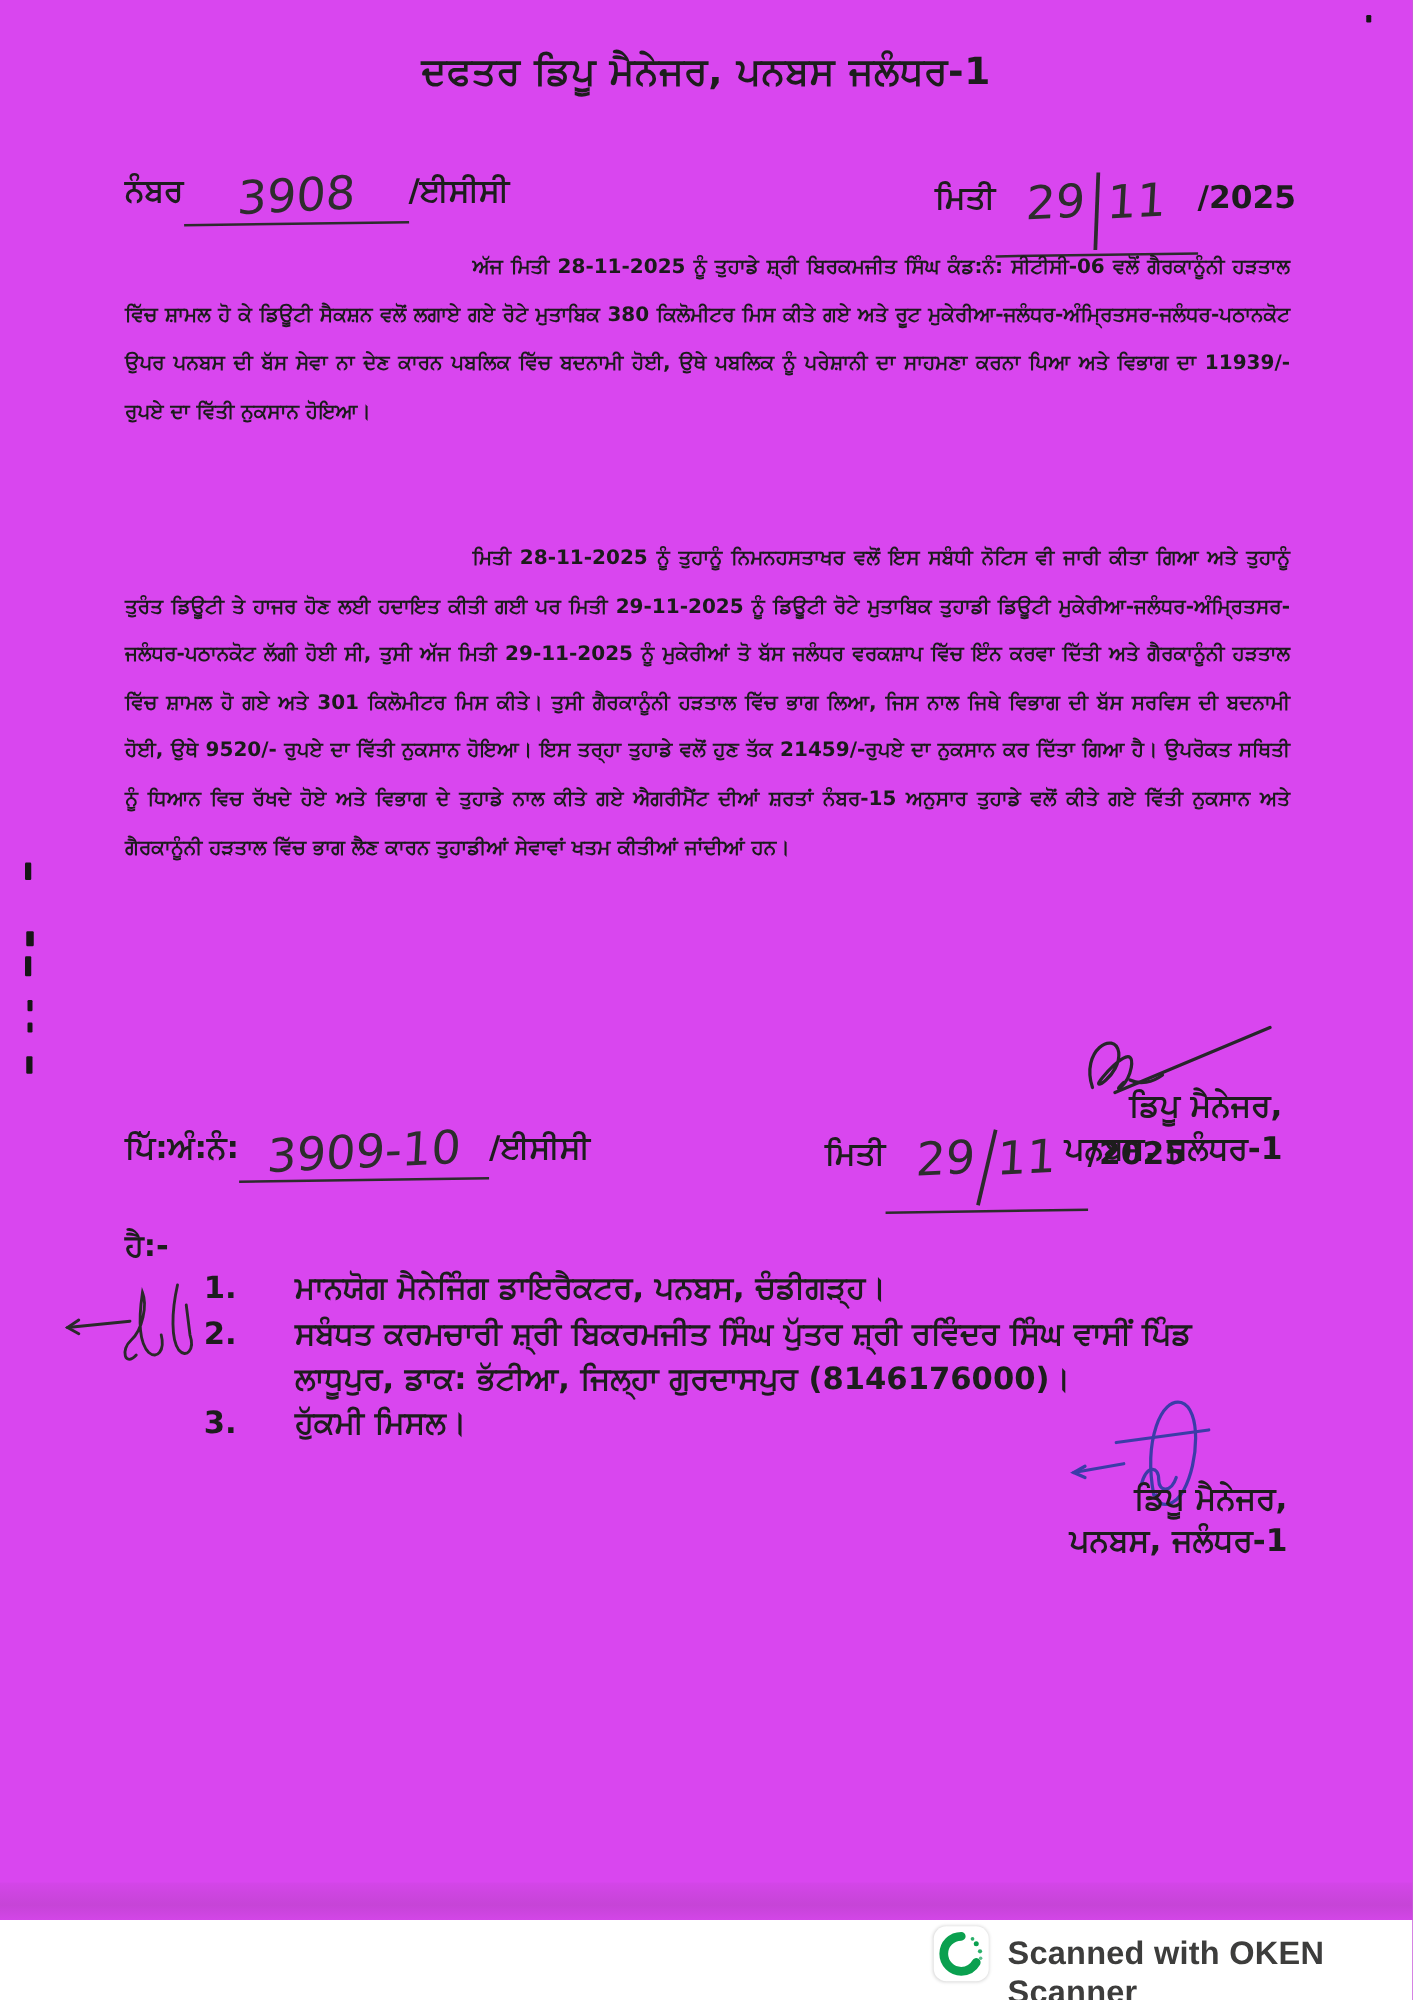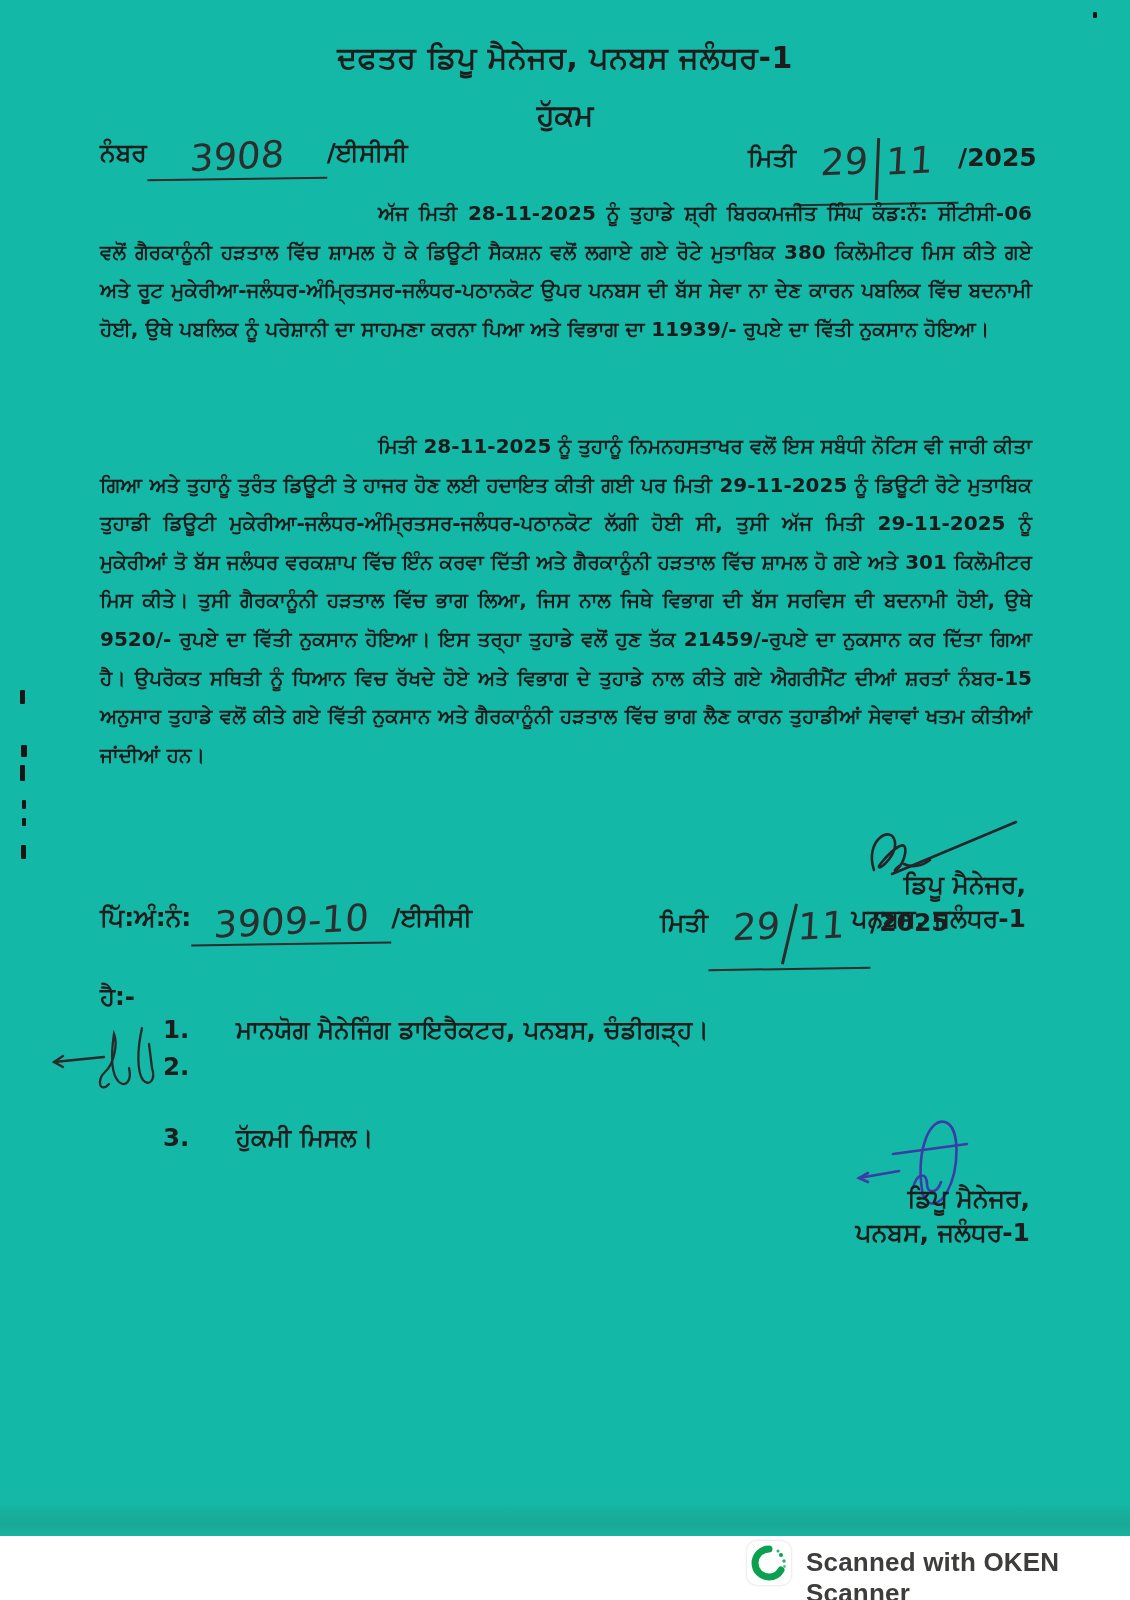--- a/index.html
+++ b/index.html
@@ -1,19 +1,19 @@
 <!DOCTYPE html>
 <html><head>
 <meta charset="utf-8">
 <style>
   html,body{margin:0;padding:0;}
   body{background:#9a9a9a;font-family:"DejaVu Sans",sans-serif;}
   .page{
     position:relative;width:1130px;height:1600px;margin:0 auto;
-    background:#14b8a6;overflow:hidden;color:#1d1d1d;
+    background:#d946ef;overflow:hidden;color:#1d1d1d;
   }
   .abs{position:absolute;}
   
   .doc-title{top:40px;left:0;width:1130px;text-align:center;font-size:30px;font-weight:700;letter-spacing:.5px;}
   .doc-subtitle{top:98px;left:0;width:1130px;text-align:center;font-size:29px;font-weight:700;}
   
   .lbl{font-size:25px;font-weight:700;white-space:nowrap;text-align:center;}
   
   .hw{
     display:inline-block;font-size:37px;font-weight:400;color:#2d2d2d;
@@ -22,21 +22,21 @@
   .hw-underline{
     display:inline-block;border-bottom:2.5px solid #2c2c2c;text-align:center;
     padding:0 6px 3px 6px;vertical-align:-8px;transform:rotate(-0.8deg);
   }
   .tall-bar{
     display:inline-block;width:3px;height:62px;background:#2c2c2c;
     vertical-align:-26px;margin:0 7px;transform:rotate(3deg);
   }
   
   .para{
-    left:100px;width:932px;font-size:20px;line-height:38.6px;font-weight:600;
+    left:100px;width:932px;font-size:16px;line-height:38.6px;font-weight:600;
     text-align:justify;text-indent:278px;color:#1b1b1b;
   }
   .p1{top:194px;}
   .p2{top:427px;}
   
   .sig-labels{text-align:right;font-size:25px;font-weight:700;line-height:34px;white-space:nowrap;}
   .sig1-labels{top:868px;right:104px;}
   .sig2-labels{top:1182px;right:100px;}
   .sig1-svg{top:818px;left:852px;}
   .sig2-svg{top:1112px;left:855px;}
@@ -63,21 +63,20 @@
     box-shadow:0 0 3px rgba(0,0,0,.18);display:flex;align-items:center;justify-content:center;}
   .oken-text{top:1547px;left:806px;font-family:"Liberation Sans",sans-serif;
     font-size:26px;font-weight:600;color:#3d3d3c;letter-spacing:.2px;}
 </style>
 </head>
 <body>
 
 <div class="page">
 
   <div class="abs doc-title">ਦਫਤਰ ਡਿਪੂ ਮੈਨੇਜਰ,  ਪਨਬਸ ਜਲੰਧਰ-1</div>
-  <div class="abs doc-subtitle">ਹੁੱਕਮ</div>
 
   <div class="abs" style="top:138px;left:100px;">
     <span class="lbl">ਨੰਬਰ</span><span class="hw-underline" style="min-width:168px;"><span class="hw">3908</span></span><span class="lbl">/ਈਸੀਸੀ</span>
   </div>
   <div class="abs" style="top:138px;left:748px;">
     <span class="lbl">ਮਿਤੀ</span><span class="hw-underline" style="min-width:150px;"><span class="hw">29</span><span class="tall-bar"></span><span class="hw">11</span></span><span class="lbl">/2025</span>
   </div>
 
   <div class="abs para p1">ਅੱਜ ਮਿਤੀ 28-11-2025 ਨੂੰ ਤੁਹਾਡੇ ਸ਼੍ਰੀ ਬਿਰਕਮਜੀਤ ਸਿੰਘ ਕੰਡ:ਨੰ: ਸੀਟੀਸੀ-06 ਵਲੋਂ ਗੈਰਕਾਨੂੰਨੀ ਹੜਤਾਲ ਵਿੱਚ ਸ਼ਾਮਲ ਹੋ ਕੇ ਡਿਊਟੀ ਸੈਕਸ਼ਨ ਵਲੋਂ ਲਗਾਏ ਗਏ ਰੋਟੇ ਮੁਤਾਬਿਕ 380 ਕਿਲੋਮੀਟਰ ਮਿਸ ਕੀਤੇ ਗਏ ਅਤੇ ਰੂਟ ਮੁਕੇਰੀਆ-ਜਲੰਧਰ-ਅੰਮ੍ਰਿਤਸਰ-ਜਲੰਧਰ-ਪਠਾਨਕੋਟ ਉਪਰ ਪਨਬਸ ਦੀ ਬੱਸ ਸੇਵਾ ਨਾ ਦੇਣ ਕਾਰਨ ਪਬਲਿਕ ਵਿੱਚ ਬਦਨਾਮੀ ਹੋਈ, ਉਥੇ ਪਬਲਿਕ ਨੂੰ ਪਰੇਸ਼ਾਨੀ ਦਾ ਸਾਹਮਣਾ ਕਰਨਾ ਪਿਆ ਅਤੇ ਵਿਭਾਗ ਦਾ 11939/- ਰੁਪਏ ਦਾ ਵਿੱਤੀ ਨੁਕਸਾਨ ਹੋਇਆ।</div>
   <div class="abs para p2">ਮਿਤੀ 28-11-2025 ਨੂੰ ਤੁਹਾਨੂੰ ਨਿਮਨਹਸਤਾਖਰ ਵਲੋਂ ਇਸ ਸਬੰਧੀ ਨੋਟਿਸ ਵੀ ਜਾਰੀ ਕੀਤਾ ਗਿਆ ਅਤੇ ਤੁਹਾਨੂੰ ਤੁਰੰਤ ਡਿਊਟੀ ਤੇ ਹਾਜਰ ਹੋਣ ਲਈ ਹਦਾਇਤ ਕੀਤੀ ਗਈ ਪਰ ਮਿਤੀ 29-11-2025 ਨੂੰ ਡਿਊਟੀ ਰੋਟੇ ਮੁਤਾਬਿਕ ਤੁਹਾਡੀ ਡਿਊਟੀ ਮੁਕੇਰੀਆ-ਜਲੰਧਰ-ਅੰਮ੍ਰਿਤਸਰ-ਜਲੰਧਰ-ਪਠਾਨਕੋਟ ਲੱਗੀ ਹੋਈ ਸੀ, ਤੁਸੀ ਅੱਜ ਮਿਤੀ 29-11-2025 ਨੂੰ ਮੁਕੇਰੀਆਂ ਤੋ ਬੱਸ ਜਲੰਧਰ ਵਰਕਸ਼ਾਪ ਵਿੱਚ ਇੰਨ ਕਰਵਾ ਦਿੱਤੀ ਅਤੇ ਗੈਰਕਾਨੂੰਨੀ ਹੜਤਾਲ ਵਿੱਚ ਸ਼ਾਮਲ ਹੋ ਗਏ ਅਤੇ 301 ਕਿਲੋਮੀਟਰ ਮਿਸ ਕੀਤੇ। ਤੁਸੀ ਗੈਰਕਾਨੂੰਨੀ ਹੜਤਾਲ ਵਿੱਚ ਭਾਗ ਲਿਆ, ਜਿਸ ਨਾਲ ਜਿਥੇ ਵਿਭਾਗ ਦੀ ਬੱਸ ਸਰਵਿਸ ਦੀ ਬਦਨਾਮੀ ਹੋਈ, ਉਥੇ 9520/- ਰੁਪਏ ਦਾ ਵਿੱਤੀ ਨੁਕਸਾਨ ਹੋਇਆ। ਇਸ ਤਰ੍ਹਾ ਤੁਹਾਡੇ ਵਲੋਂ ਹੁਣ ਤੱਕ 21459/-ਰੁਪਏ ਦਾ ਨੁਕਸਾਨ ਕਰ ਦਿੱਤਾ ਗਿਆ ਹੈ। ਉਪਰੋਕਤ ਸਥਿਤੀ ਨੂੰ ਧਿਆਨ ਵਿਚ ਰੱਖਦੇ ਹੋਏ ਅਤੇ ਵਿਭਾਗ ਦੇ ਤੁਹਾਡੇ ਨਾਲ ਕੀਤੇ ਗਏ ਐਗਰੀਮੈਂਟ ਦੀਆਂ ਸ਼ਰਤਾਂ ਨੰਬਰ-15 ਅਨੁਸਾਰ ਤੁਹਾਡੇ ਵਲੋਂ ਕੀਤੇ ਗਏ ਵਿੱਤੀ ਨੁਕਸਾਨ ਅਤੇ ਗੈਰਕਾਨੂੰਨੀ ਹੜਤਾਲ ਵਿੱਚ ਭਾਗ ਲੈਣ ਕਾਰਨ ਤੁਹਾਡੀਆਂ ਸੇਵਾਵਾਂ ਖਤਮ ਕੀਤੀਆਂ ਜਾਂਦੀਆਂ ਹਨ।</div>
@@ -102,20 +101,21 @@
   </div>
 
   <div class="abs forward-tail">ਹੈ:-</div>
 
   <div class="abs list-row row1">
     <span class="list-num">1.</span>
     <span class="list-text">ਮਾਨਯੋਗ ਮੈਨੇਜਿੰਗ ਡਾਇਰੈਕਟਰ, ਪਨਬਸ, ਚੰਡੀਗੜ੍ਹ।</span>
   </div>
   <div class="abs list-row row2" style="width:880px;">
     <span class="list-num">2.</span>
+    <span class="list-text" style="width:718px;">ਸਬੰਧਤ ਕਰਮਚਾਰੀ ਸ਼੍ਰੀ ਬਿਕਰਮਜੀਤ ਸਿੰਘ ਪੁੱਤਰ ਸ਼੍ਰੀ ਰਵਿੰਦਰ ਸਿੰਘ ਵਾਸੀਂ ਪਿੰਡ ਲਾਧੂਪੁਰ, ਡਾਕ: ਭੱਟੀਆ, ਜਿਲ੍ਹਾ ਗੁਰਦਾਸਪੁਰ (8146176000)।</span>
   </div>
   <div class="abs list-row row3">
     <span class="list-num">3.</span>
     <span class="list-text">ਹੁੱਕਮੀ ਮਿਸਲ।</span>
   </div>
 
   <svg class="abs scribble-svg" width="120" height="80" viewBox="0 0 120 80">
     <g fill="none" stroke="#2a2a2a" stroke-width="2.3" stroke-linecap="round">
       <path d="M2,40 L52,35"></path>
       <path d="M11,34 L2,40 L11,45"></path>

